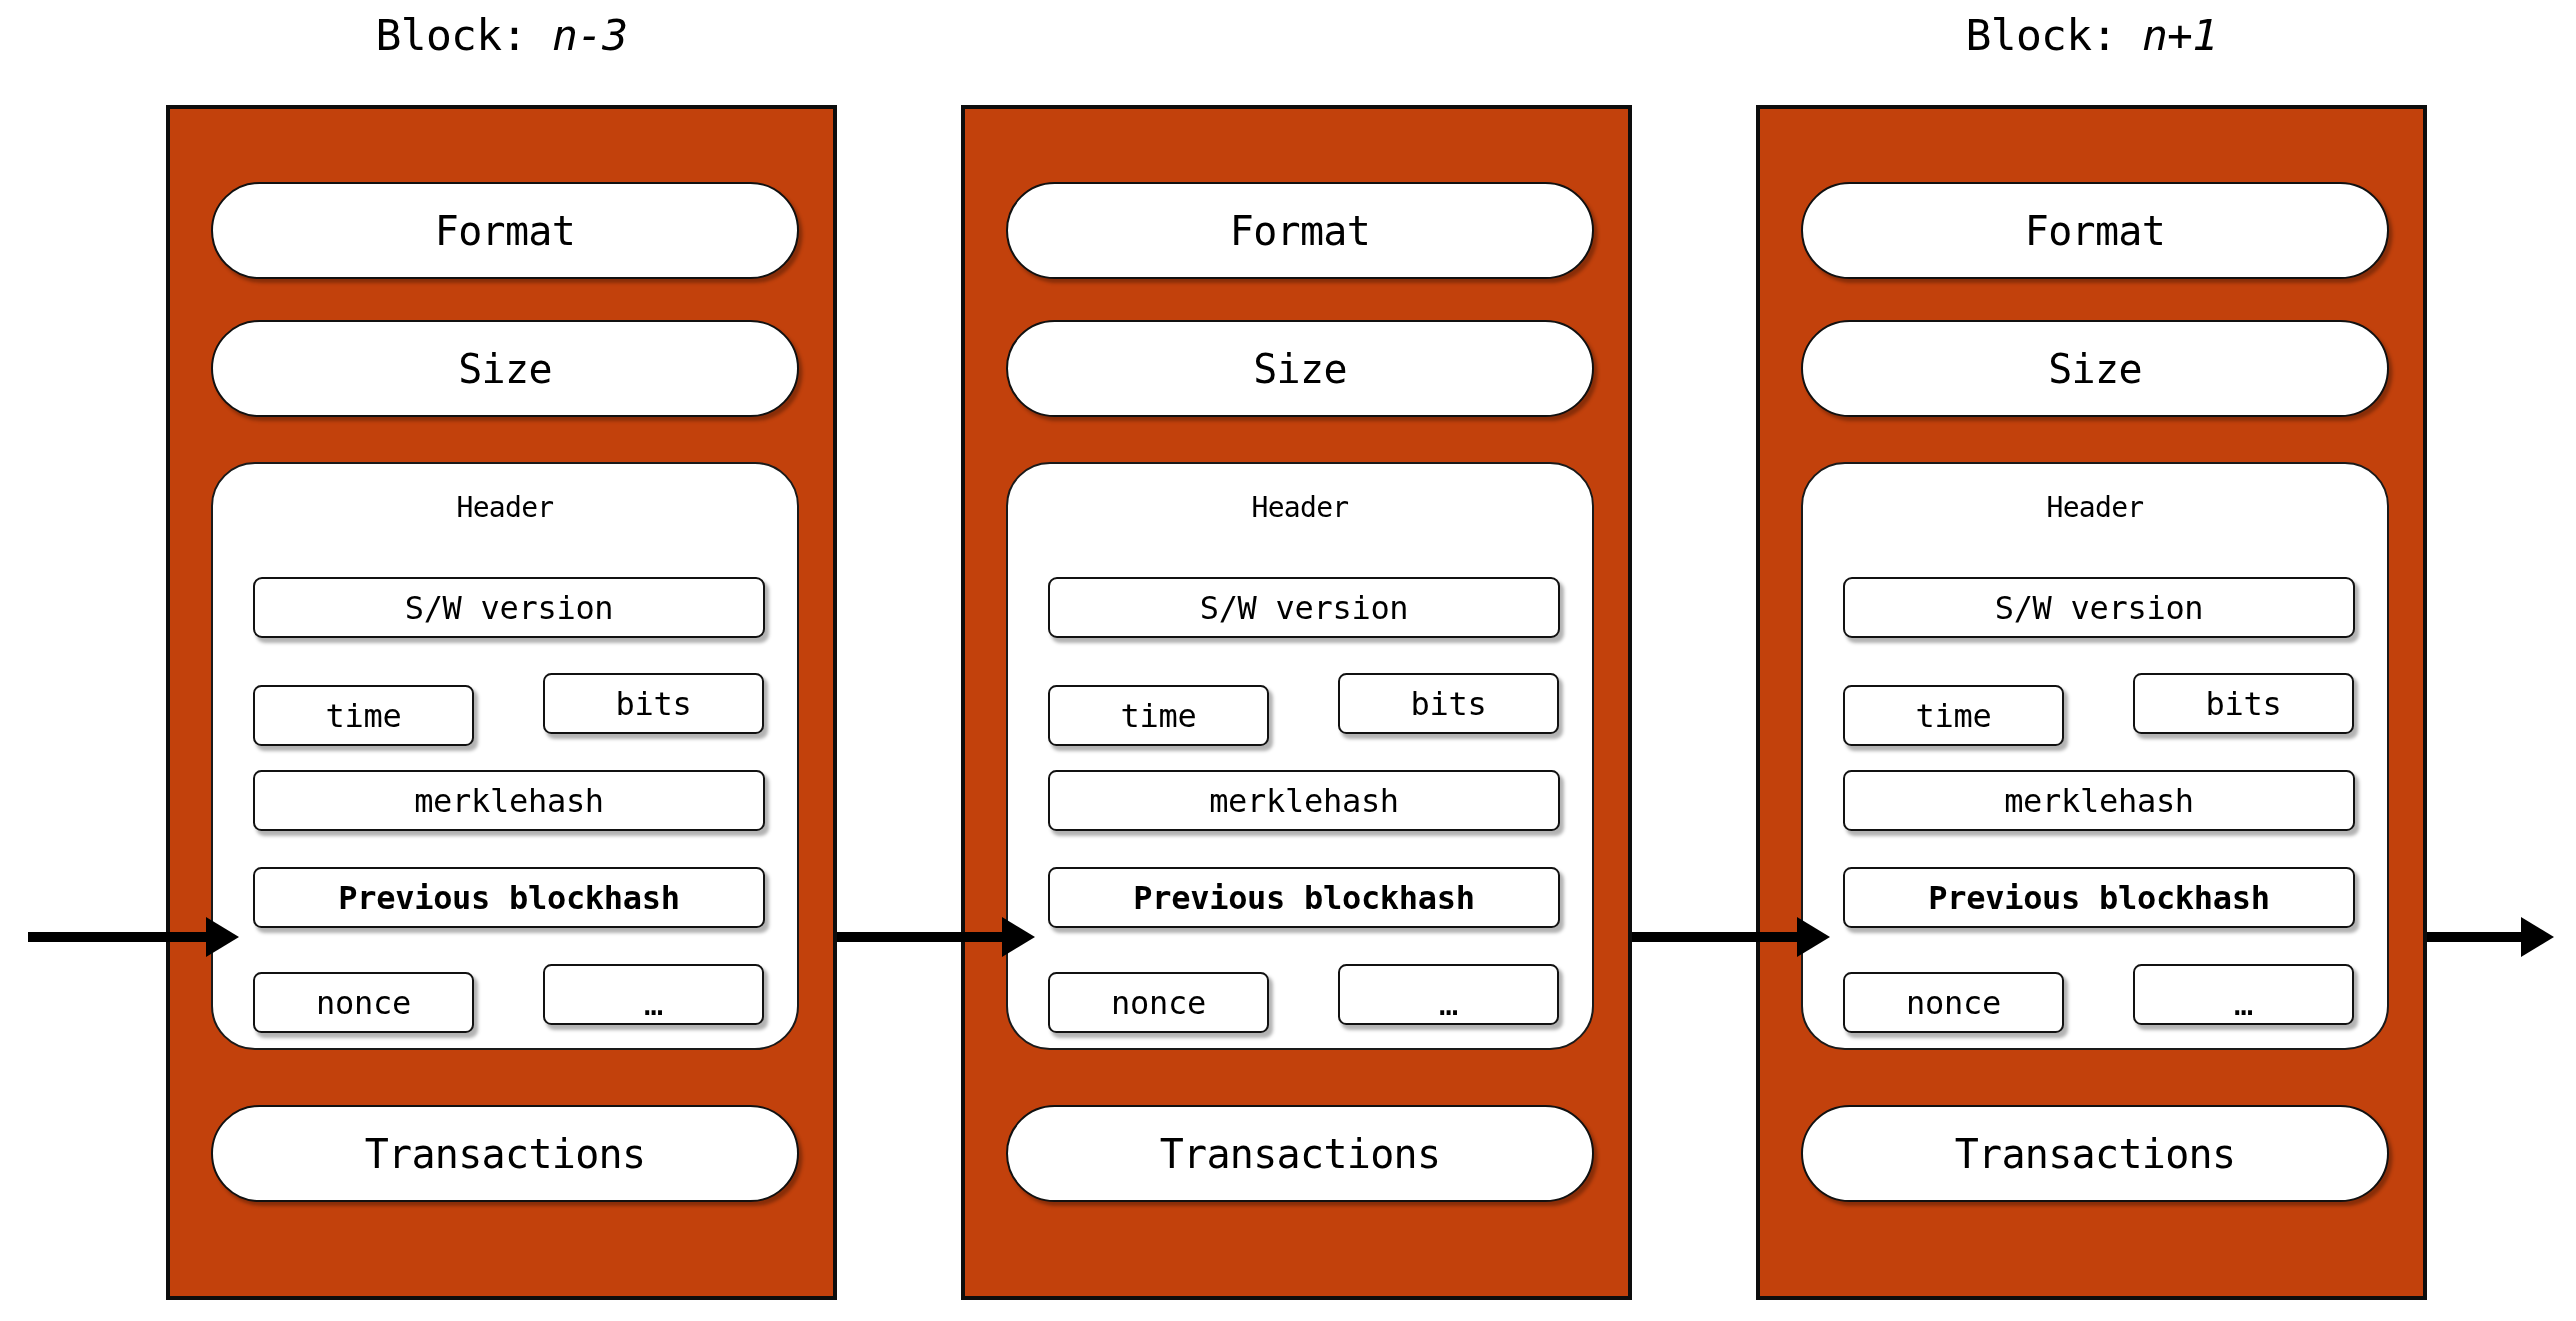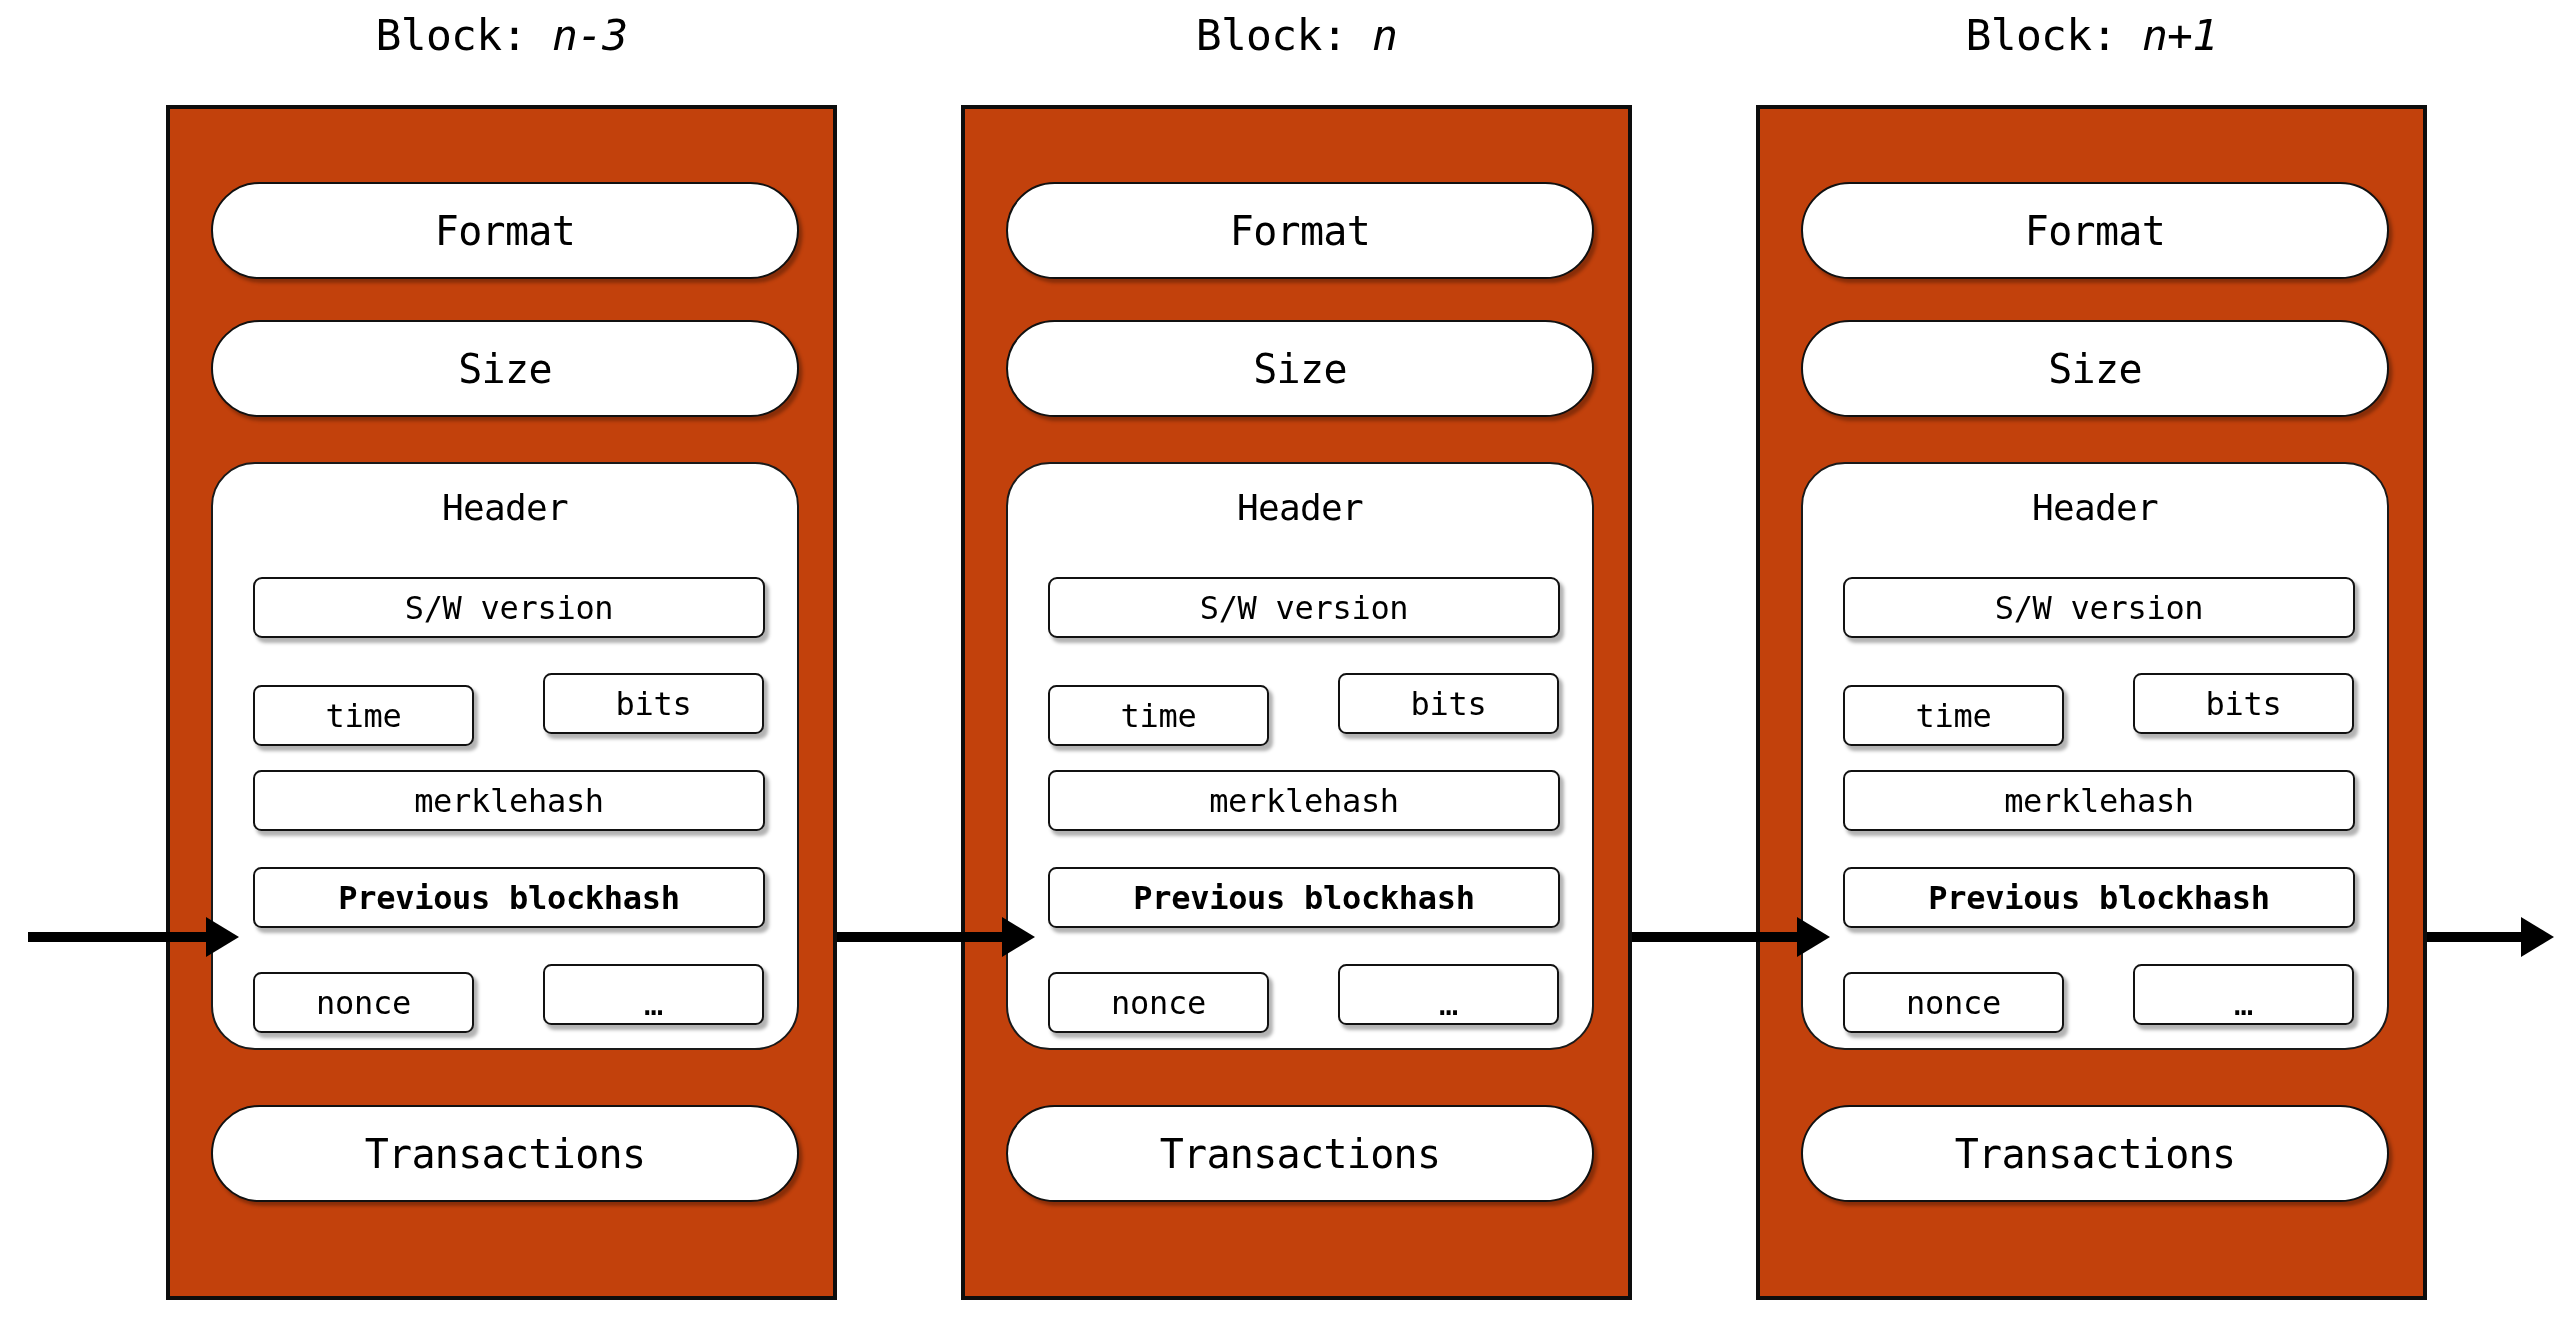--- a/index.html
+++ b/index.html
@@ -95,21 +95,21 @@
     background: #ffffff;
     border: 2.8px solid #1a1a1a;
     border-radius: 44px;
   }
   .header-title {
     position: absolute;
     top: 22px;
     left: 0;
     width: 100%;
     text-align: center;
-    font-size: 36px;
+    font-size: 28px;
     line-height: 44px;
     color: #000000;
     letter-spacing: -0.7px;
   }
 
   
   .field {
     position: absolute;
     box-sizing: border-box;
     background: #ffffff;
@@ -226,21 +226,20 @@
         </div>
       </div>
 
       <div class="pill row-tx">
         <span class="pill-label">Transactions</span>
       </div>
     </div>
   </div>
 
   <div class="block-col" data-col="1">
-    <div class="block-title"><span>Block: </span><span class="idx">n</span></div>
 
     <div class="block-box">
 
       <div class="pill row-format">
         <span class="pill-label">Format</span>
       </div>
 
       <div class="pill row-size">
         <span class="pill-label">Size</span>
       </div>

